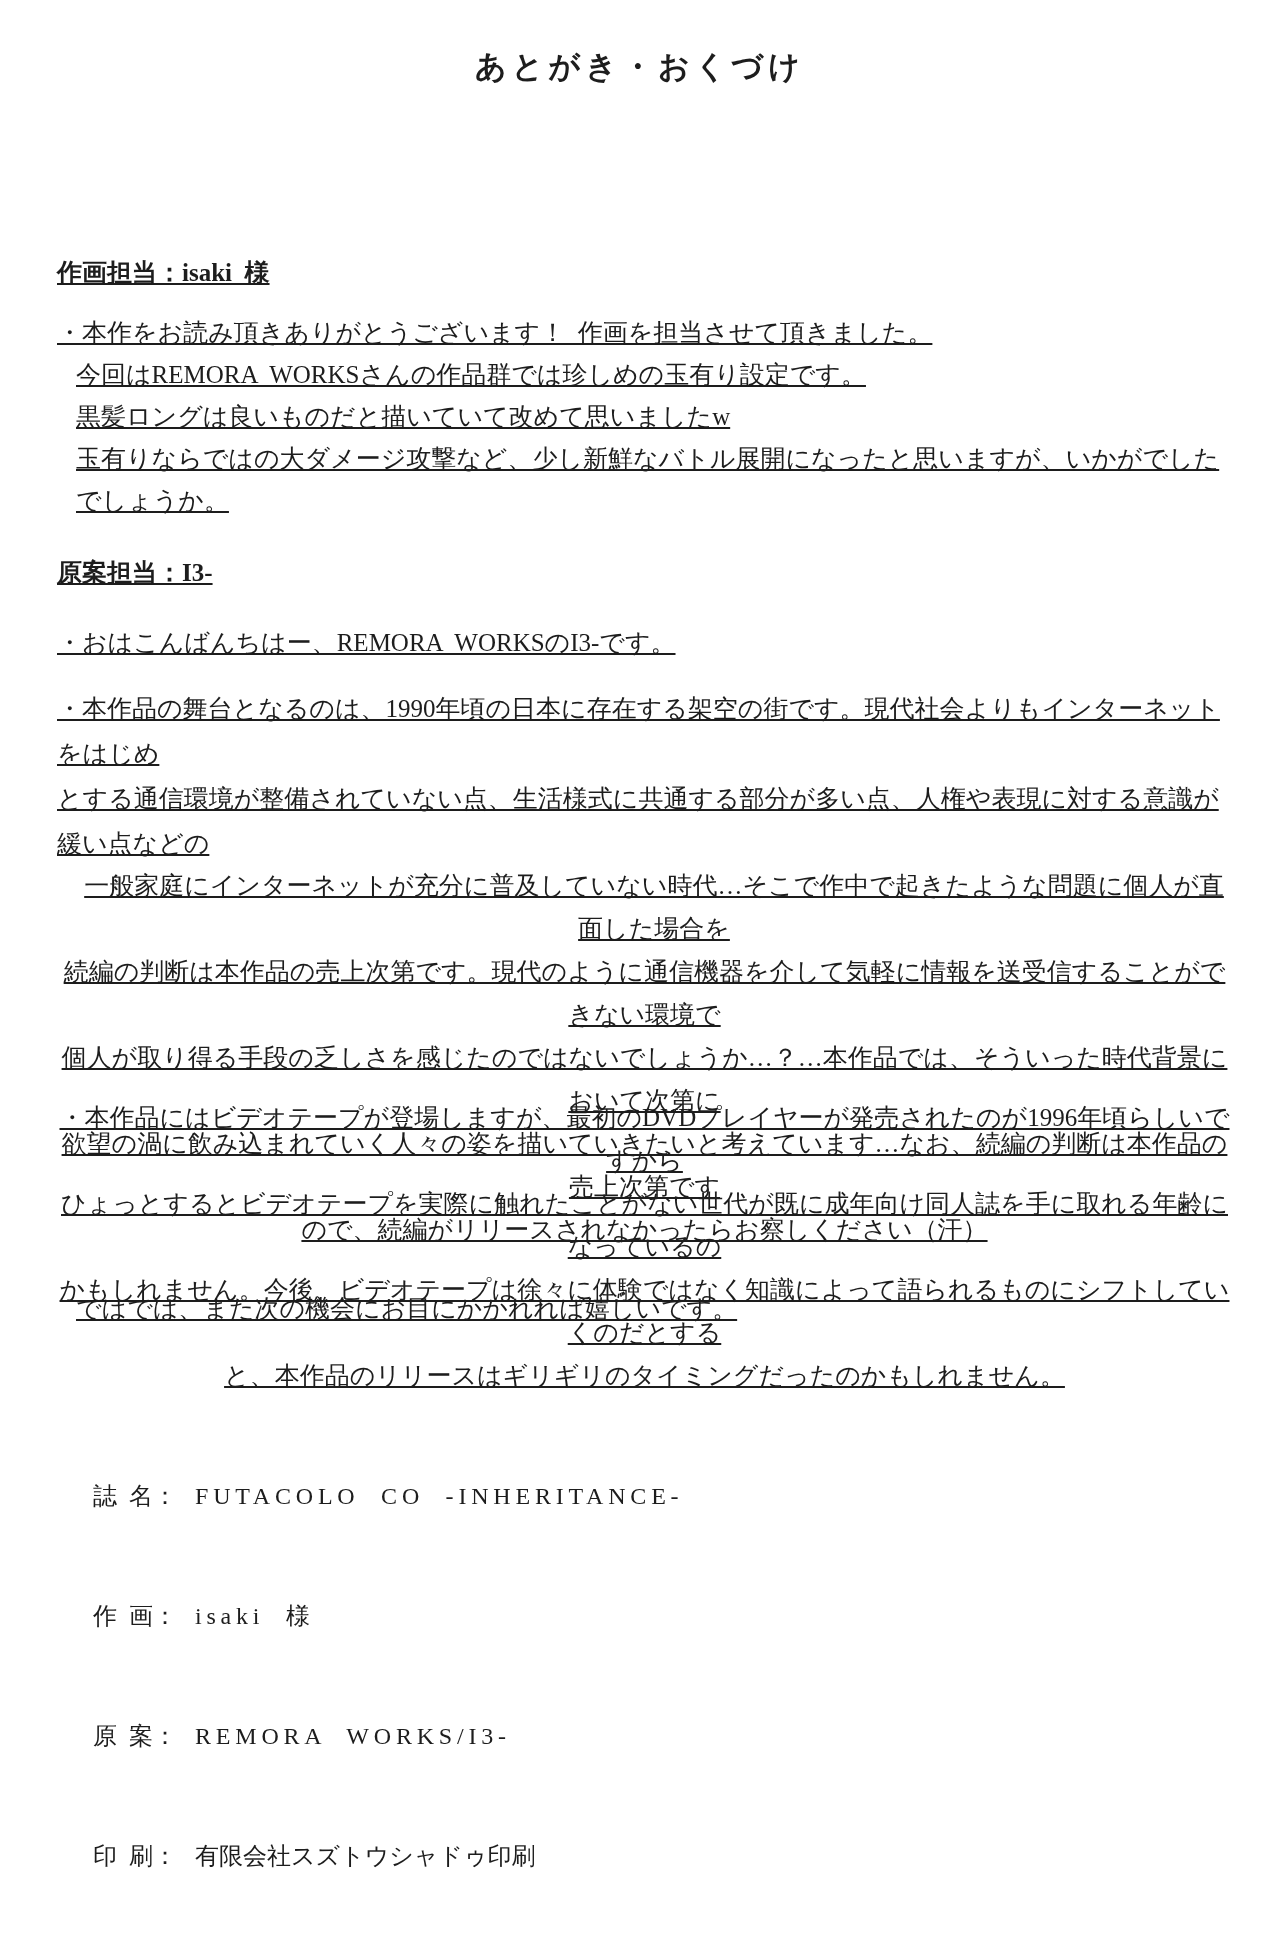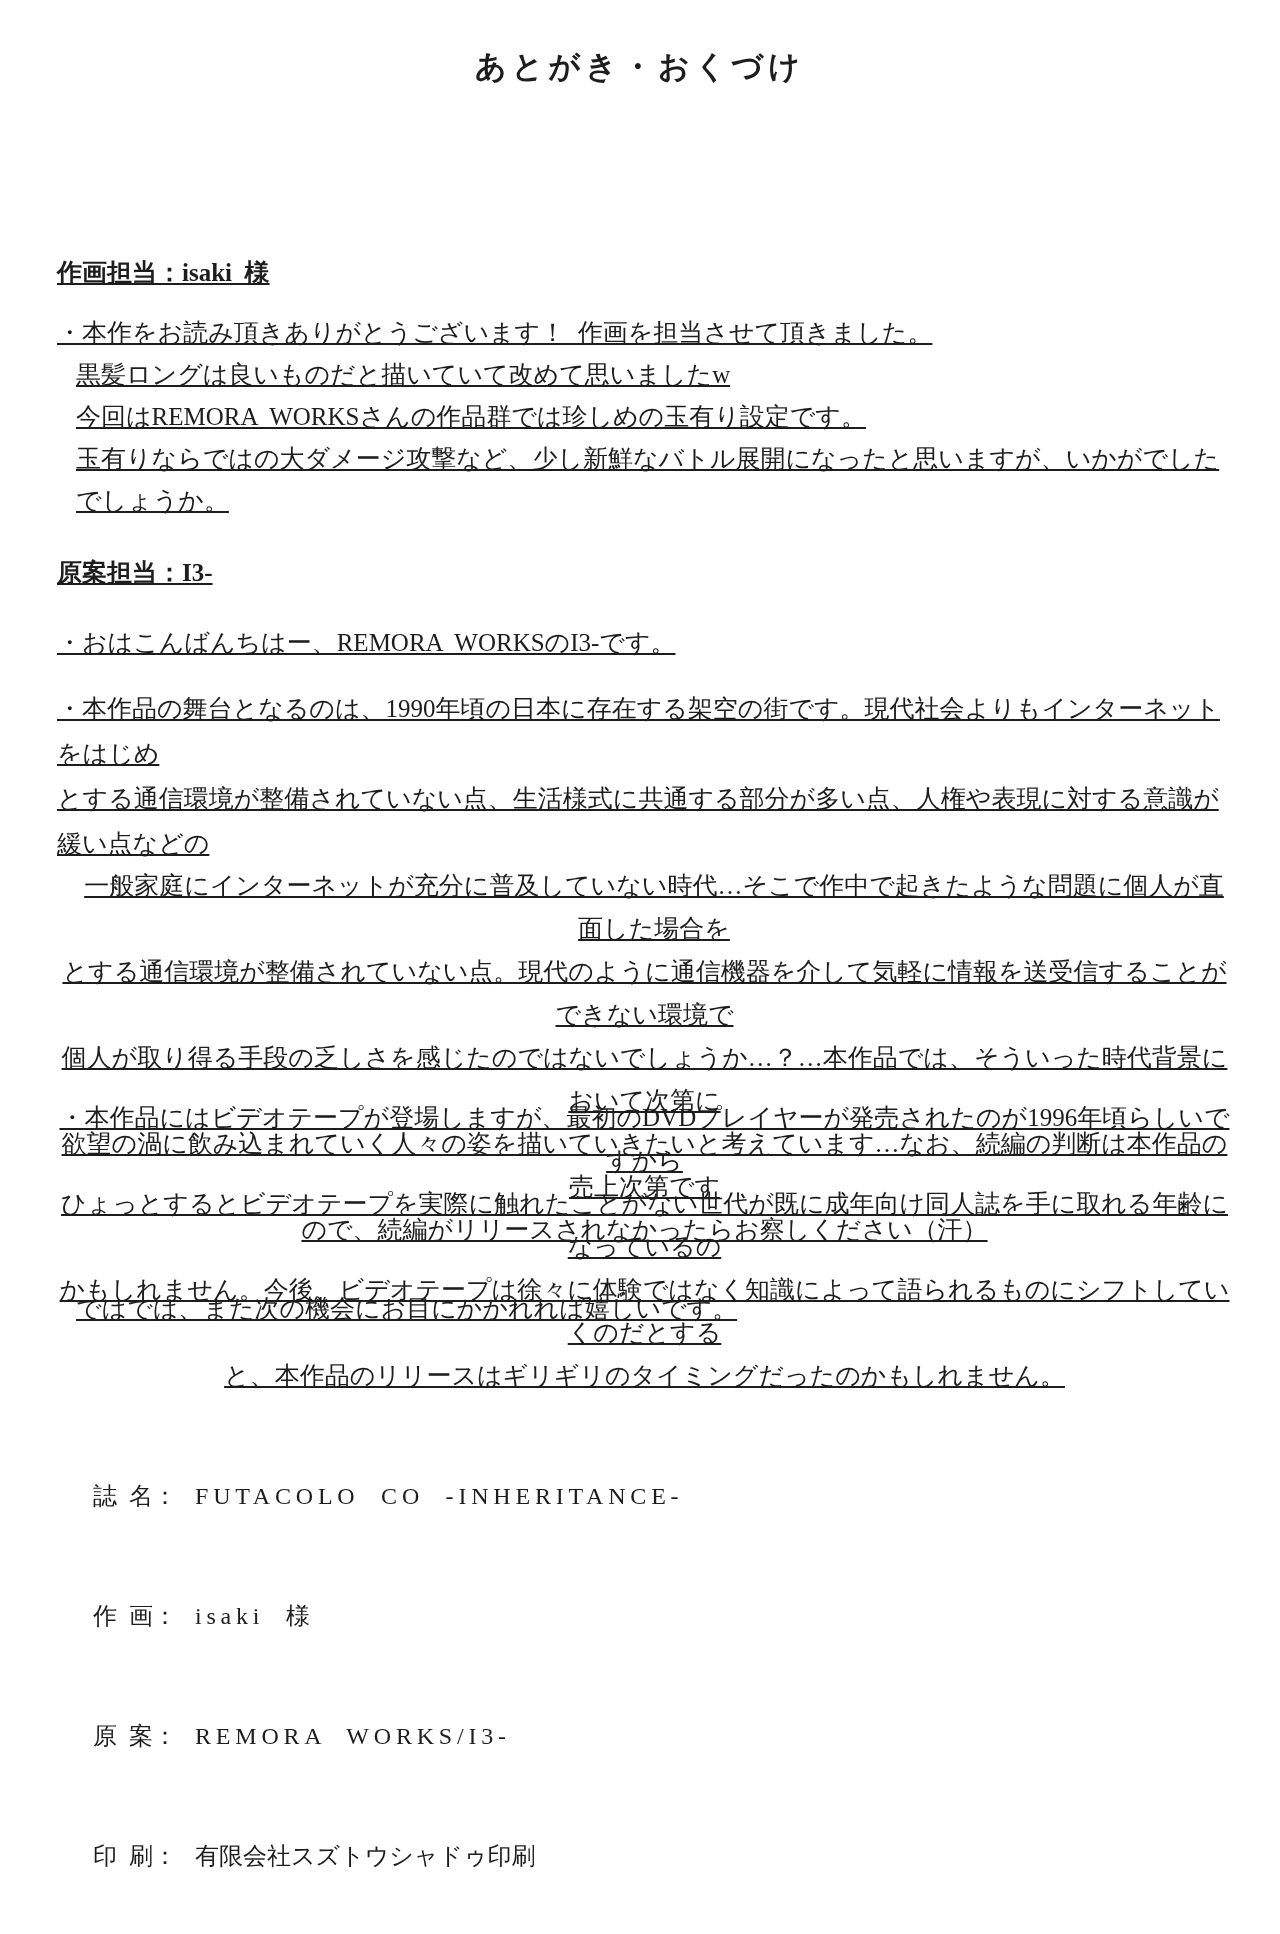--- a/index.html
+++ b/index.html
@@ -67,37 +67,37 @@
 <body>
 
 <div class="page">
 
   <h1 class="title">あとがき・おくづけ</h1>
 
   <div class="abs line heading" style="top:252px">作画担当：isaki  様</div>
 
   <div class="abs" style="top:312px">
     <div class="line">・本作をお読み頂きありがとうございます！  作画を担当させて頂きました。</div>
+    <div class="line ind">今回はREMORA  WORKSさんの作品群では珍しめの玉有り設定です。</div>
     <div class="line ind">黒髪ロングは良いものだと描いていて改めて思いましたw</div>
-    <div class="line ind">今回はREMORA  WORKSさんの作品群では珍しめの玉有り設定です。</div>
     <div class="line ind">玉有りならではの大ダメージ攻撃など、少し新鮮なバトル展開になったと思いますが、いかがでしたでしょうか。</div>
   </div>
 
   <div class="abs line heading" style="top:552px">原案担当：I3-</div>
 
   <div class="abs line" style="top:622px">・おはこんばんちはー、REMORA  WORKSのI3-です。</div>
 
   <div class="abs lh45" style="top:686px">
     <div class="line">・本作品の舞台となるのは、1990年頃の日本に存在する架空の街です。現代社会よりもインターネットをはじめ</div>
     <div class="line">とする通信環境が整備されていない点、生活様式に共通する部分が多い点、人権や表現に対する意識が緩い点などの</div>
   </div>
 
   <div class="abs lh43" style="top:864px">
     <div class="line ind">一般家庭にインターネットが充分に普及していない時代…そこで作中で起きたような問題に個人が直面した場合を</div>
-    <div class="line">とする通信環境が整備されていない点。現代のように通信機器を介して気軽に情報を送受信することができない環境で</div>
+    <div class="line">続編の判断は本作品の売上次第です。現代のように通信機器を介して気軽に情報を送受信することができない環境で</div>
     <div class="line">個人が取り得る手段の乏しさを感じたのではないでしょうか…？…本作品では、そういった時代背景において次第に</div>
     <div class="line">欲望の渦に飲み込まれていく人々の姿を描いていきたいと考えています…なお、続編の判断は本作品の売上次第です</div>
     <div class="line">ので、続編がリリースされなかったらお察しください（汗）</div>
   </div>
 
   <div class="abs lh43" style="top:1096px">
     <div class="line">・本作品にはビデオテープが登場しますが、最初のDVDプレイヤーが発売されたのが1996年頃らしいですから</div>
     <div class="line">ひょっとするとビデオテープを実際に触れたことがない世代が既に成年向け同人誌を手に取れる年齢になっているの</div>
     <div class="line">かもしれません。今後、ビデオテープは徐々に体験ではなく知識によって語られるものにシフトしていくのだとする</div>
     <div class="line">と、本作品のリリースはギリギリのタイミングだったのかもしれません。</div>

